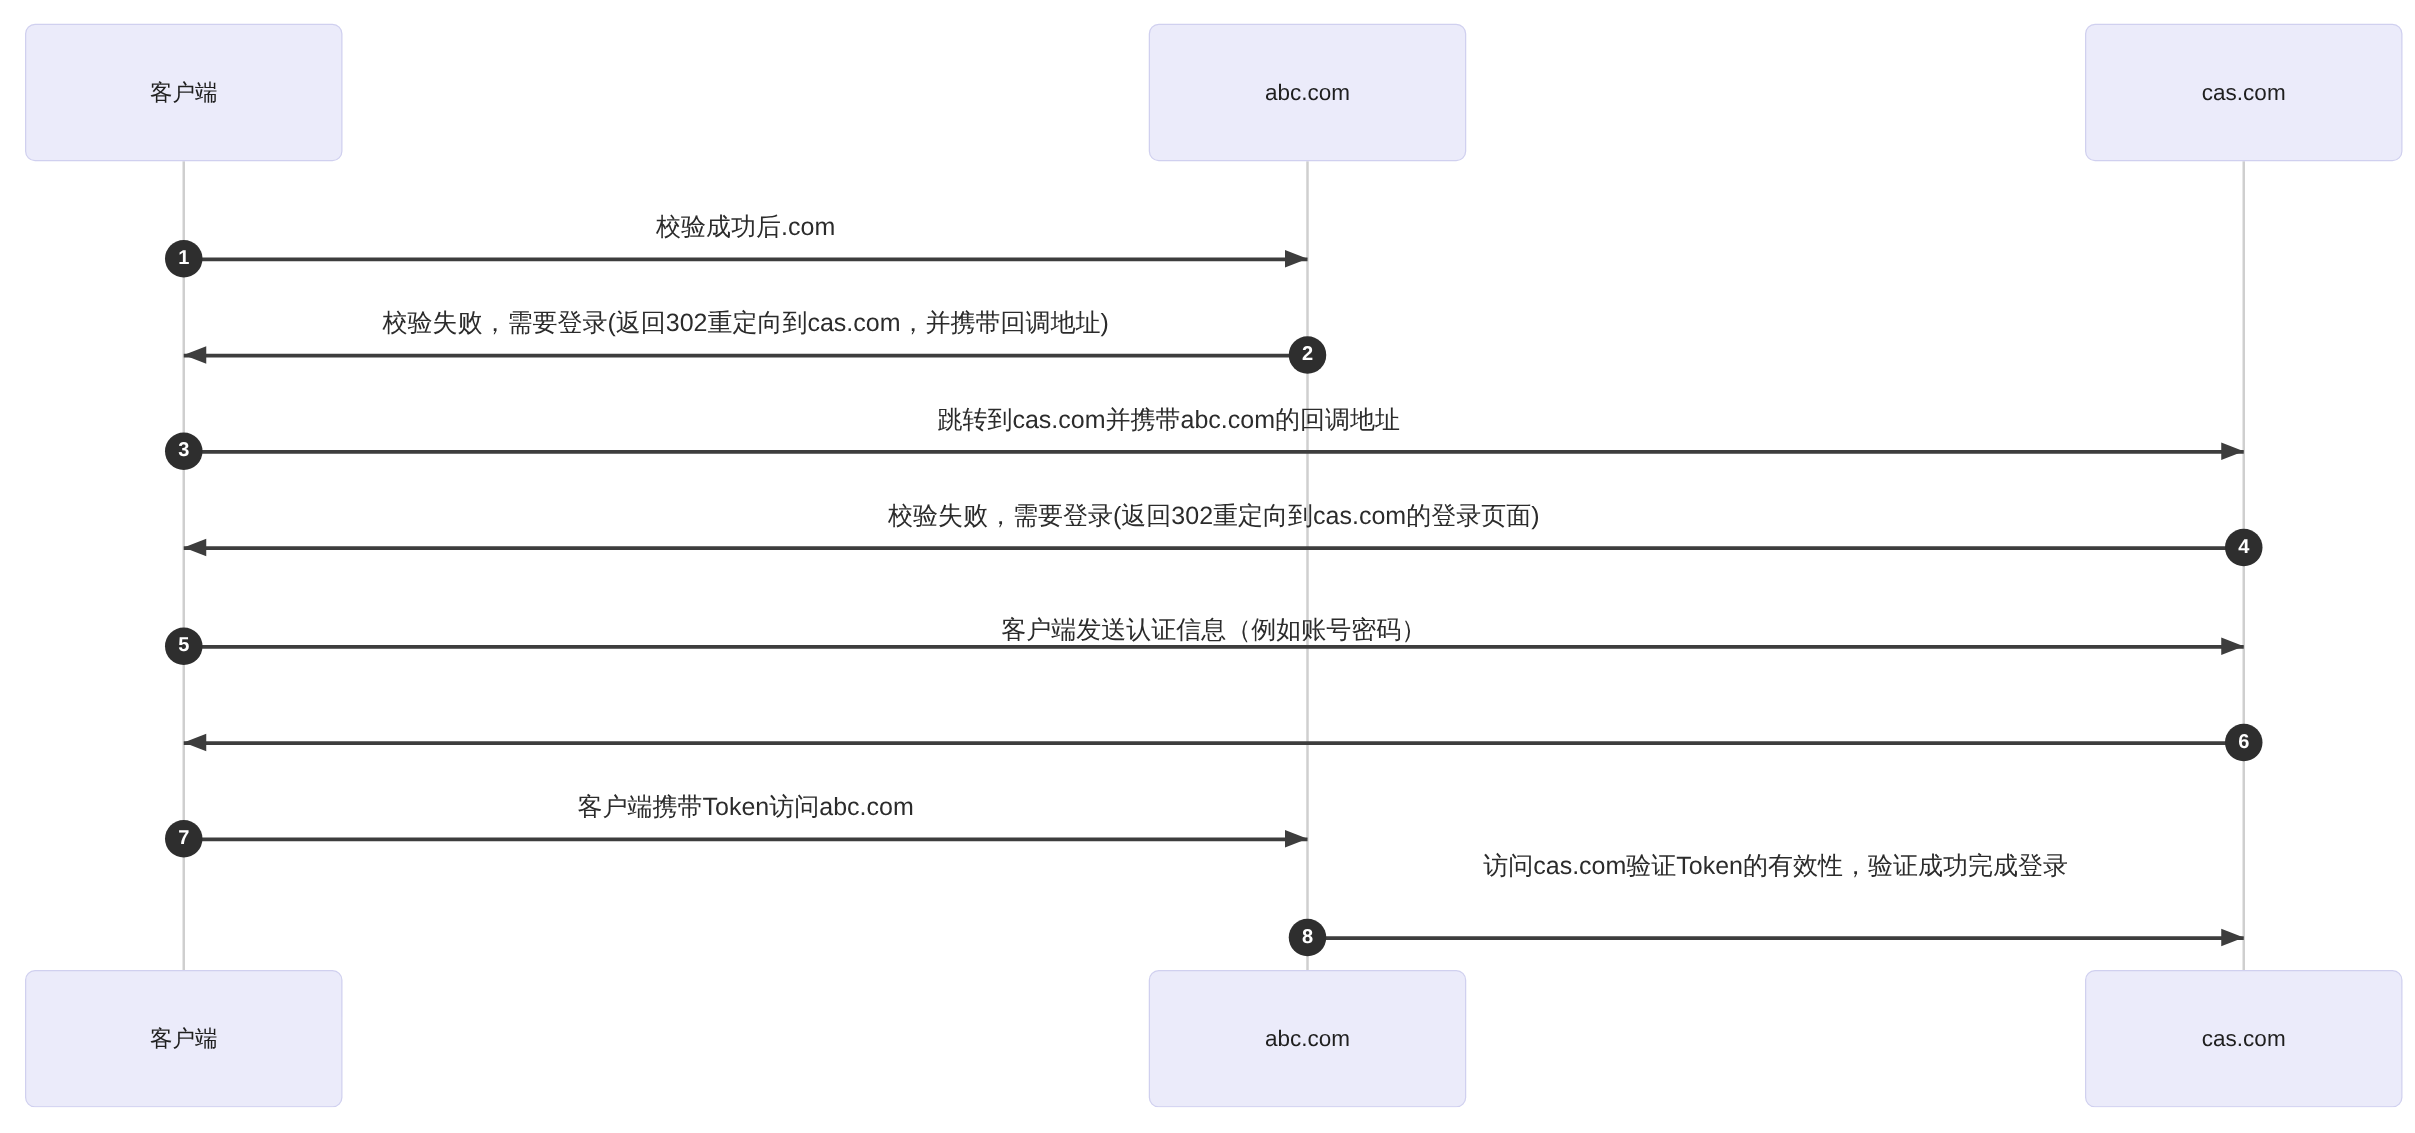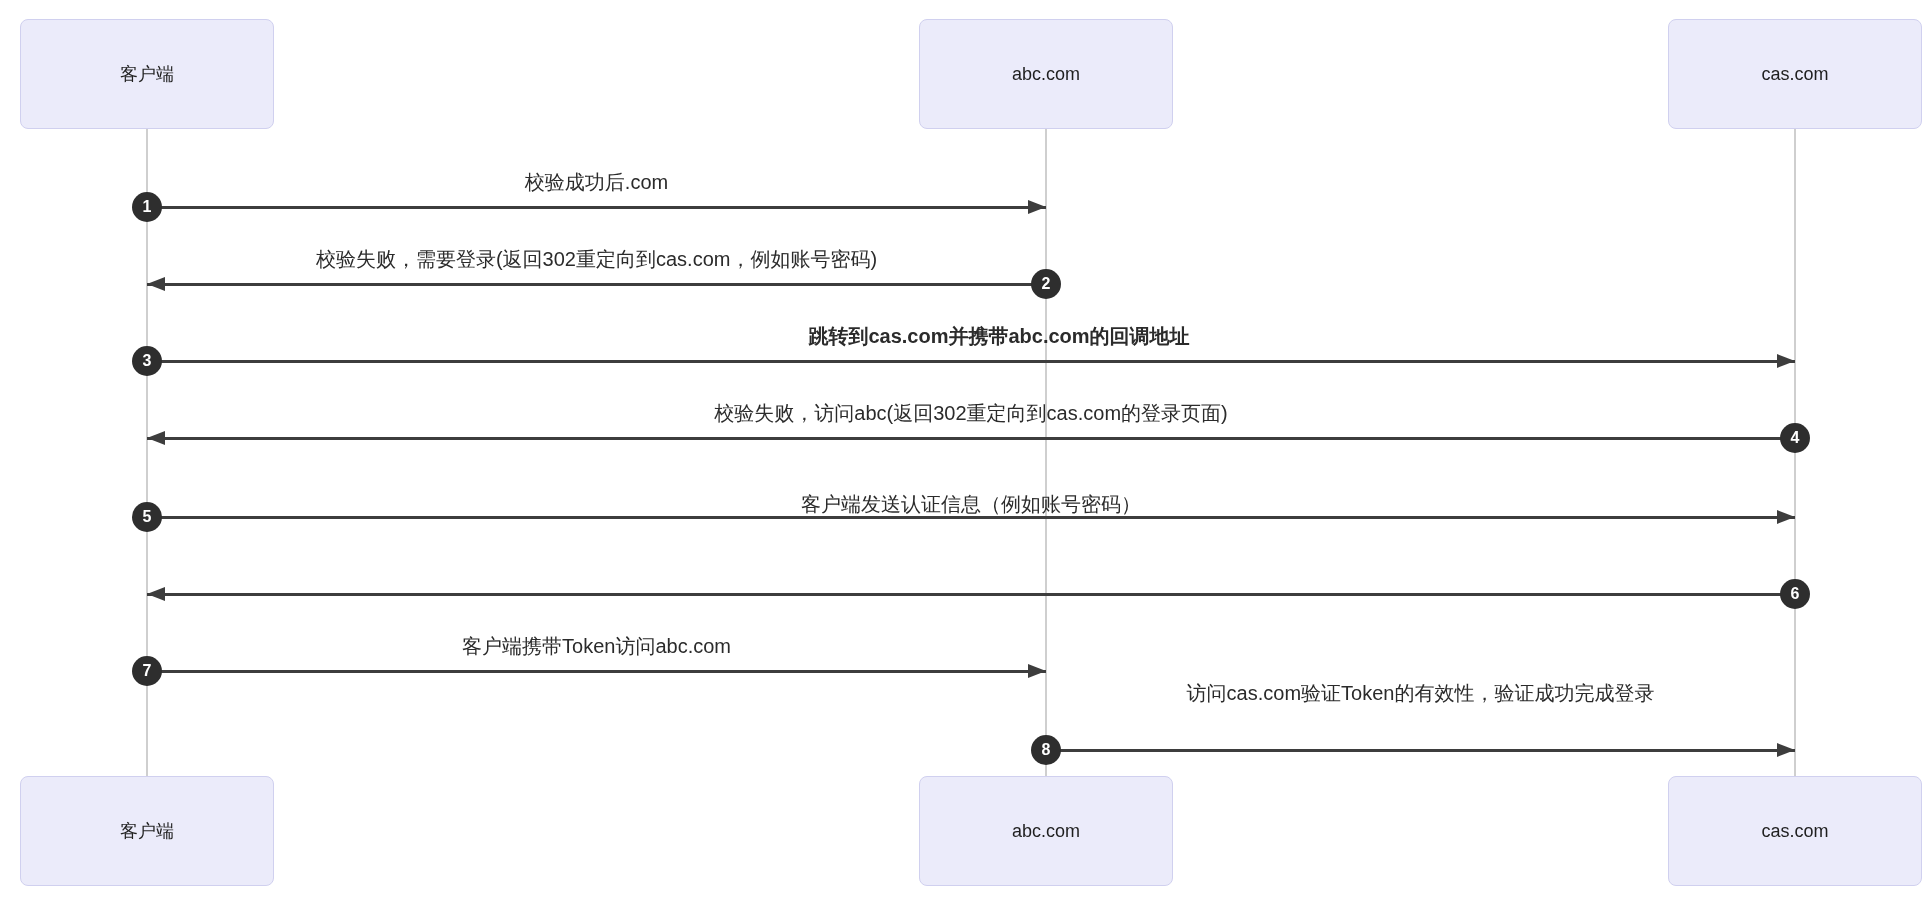--- a/index.html
+++ b/index.html
@@ -90,29 +90,29 @@
     </div>
     <div class="actor-box" style="left: 1668px; top: 776px;">
       <span>cas.com</span>
     </div>
     <div class="msg-line" style="left: 147px; width: 899px; top: 206px;"></div>
     <div class="arrowhead right" style="left: 1028px; top: 200px;"></div>
     <div class="msg-label" style="left: 596.5px; top: 169px;">校验成功后.com</div>
     <div class="seq-number" style="left: 132px; top: 192px;">1</div>
     <div class="msg-line" style="left: 147px; width: 899px; top: 283px;"></div>
     <div class="arrowhead left" style="left: 147px; top: 277px;"></div>
-    <div class="msg-label" style="left: 596.5px; top: 246px;">校验失败，需要登录(返回302重定向到cas.com，例如账号密码)</div>
+    <div class="msg-label" style="left: 596.5px; top: 246px;">校验失败，需要登录(返回302重定向到cas.com，并携带回调地址)</div>
     <div class="seq-number" style="left: 1031px; top: 269px;">2</div>
     <div class="msg-line" style="left: 147px; width: 1648px; top: 360px;"></div>
     <div class="arrowhead right" style="left: 1777px; top: 354px;"></div>
-    <div class="msg-label" style="left: 999px; top: 323px; font-weight: bold;">跳转到cas.com并携带abc.com的回调地址</div>
+    <div class="msg-label" style="left: 935px; top: 323px;">跳转到cas.com并携带abc.com的回调地址</div>
     <div class="seq-number" style="left: 132px; top: 346px;">3</div>
     <div class="msg-line" style="left: 147px; width: 1648px; top: 437px;"></div>
     <div class="arrowhead left" style="left: 147px; top: 431px;"></div>
-    <div class="msg-label" style="left: 971px; top: 400px;">校验失败，访问abc(返回302重定向到cas.com的登录页面)</div>
+    <div class="msg-label" style="left: 971px; top: 400px;">校验失败，需要登录(返回302重定向到cas.com的登录页面)</div>
     <div class="seq-number" style="left: 1780px; top: 423px;">4</div>
     <div class="msg-line" style="left: 147px; width: 1648px; top: 516px;"></div>
     <div class="arrowhead right" style="left: 1777px; top: 510px;"></div>
     <div class="msg-label" style="left: 971px; top: 479px; margin-top: 12px;">客户端发送认证信息（例如账号密码）</div>
     <div class="seq-number" style="left: 132px; top: 502px;">5</div>
     <div class="msg-line" style="left: 147px; width: 1648px; top: 593px;"></div>
     <div class="arrowhead left" style="left: 147px; top: 587px;"></div>
     <div class="seq-number" style="left: 1780px; top: 579px;">6</div>
     <div class="msg-line" style="left: 147px; width: 899px; top: 670px;"></div>
     <div class="arrowhead right" style="left: 1028px; top: 664px;"></div>

